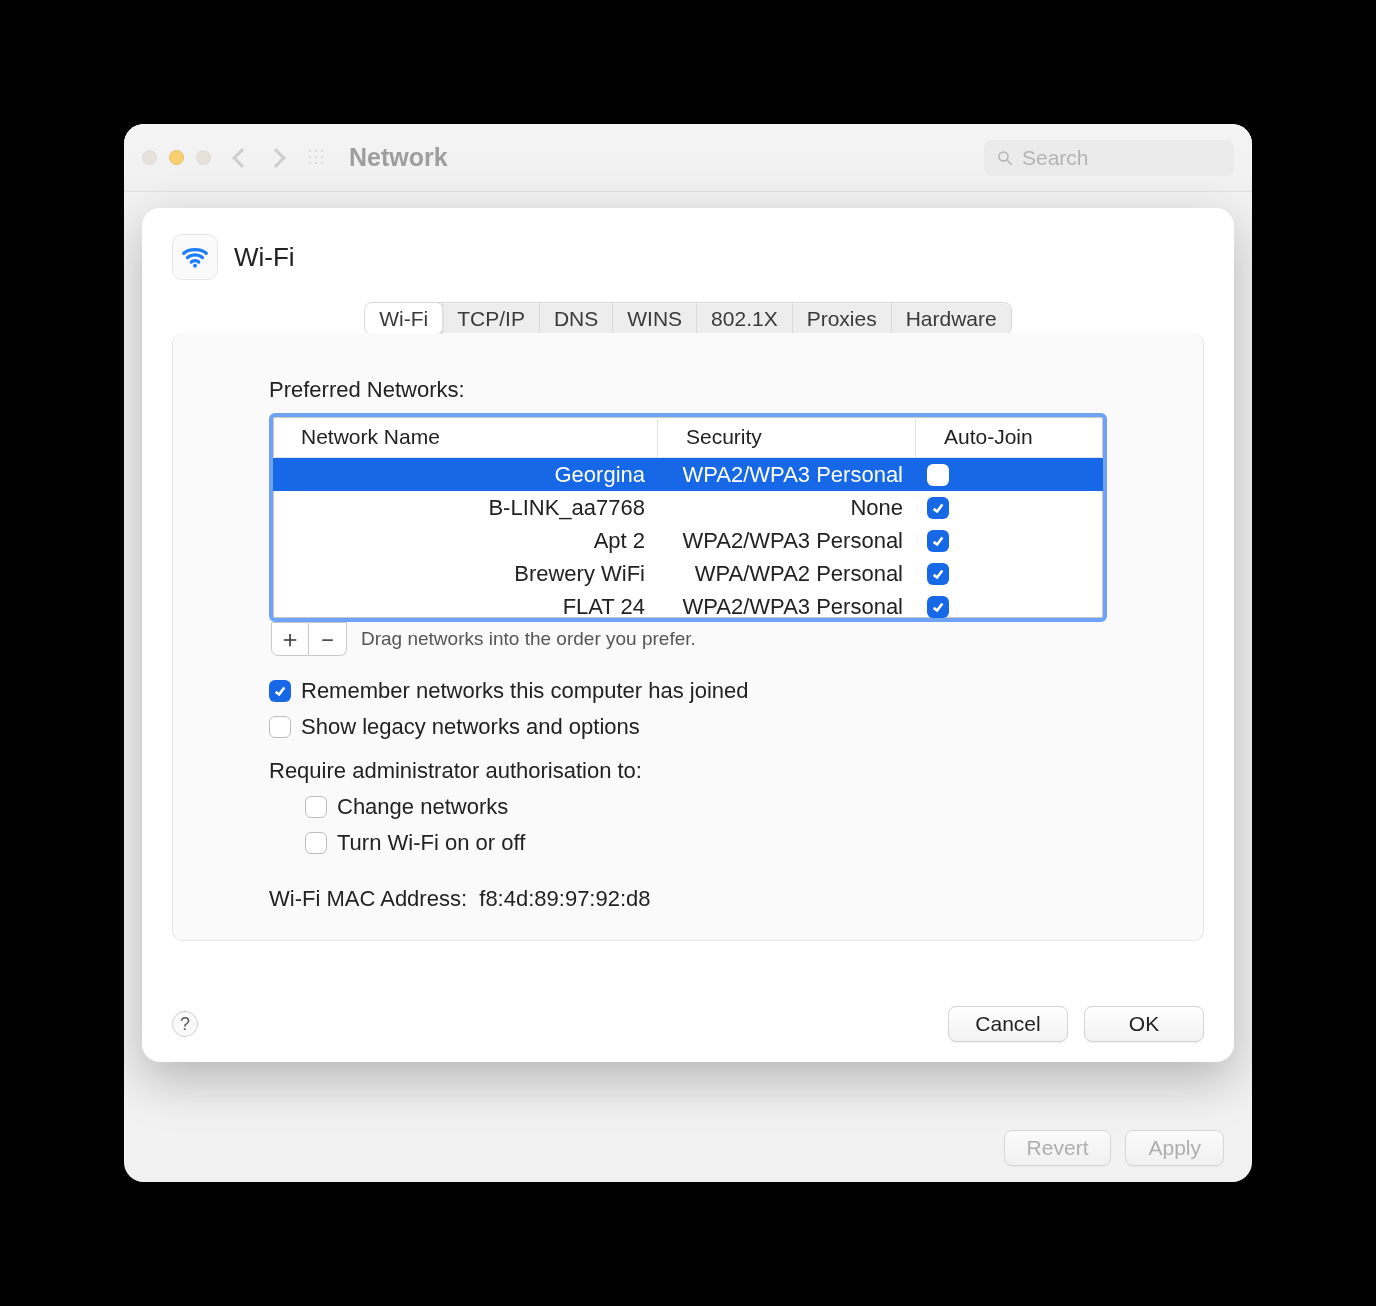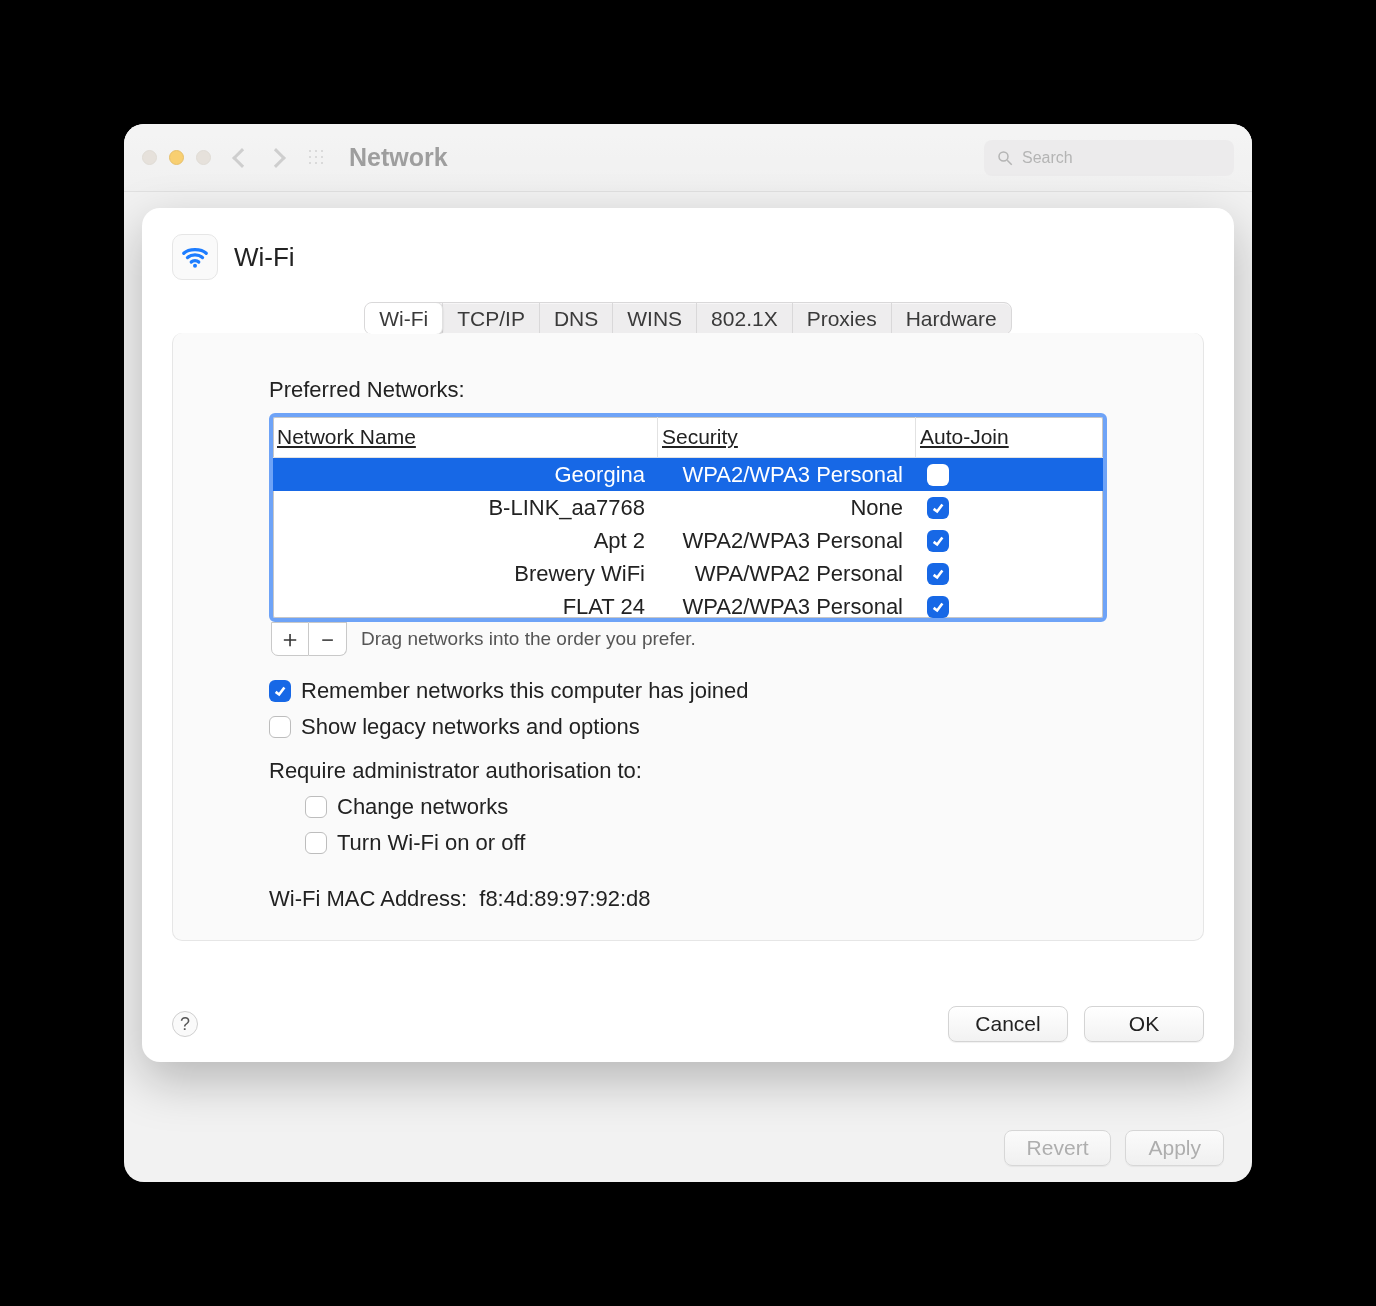--- a/index.html
+++ b/index.html
@@ -32,21 +32,21 @@
   .chev.fwd { transform:rotate(-135deg); }
   .grid-icon { width:20px; height:20px; margin-right:22px;
     background:radial-gradient(circle,#bcbcbc 1.5px,transparent 1.5px); background-size:6px 6px; opacity:.8;}
   .win-title { font-size:25px; font-weight:700; color:#6b6b6b; }
   .spacer { flex:1; }
   .search {
     width:250px; height:36px; border-radius:8px; background:#e2e1e2;
     display:flex; align-items:center; padding:0 12px; color:#8c8c8c;
   }
   .search svg { width:18px; height:18px; margin-right:8px; }
-  .search span { font-size:16px; }
+  .search span { font-size:21px; }
 
   
   .back-footer { position:absolute; right:28px; bottom:16px; display:flex; gap:14px; filter:blur(.3px); }
   .back-btn { height:36px; padding:4px 22px; border-radius:8px;
     background:linear-gradient(#fbfbfb,#f0f0f0); border:1px solid #d7d7d7;
     color:#aeaeae; font-size:21px; box-shadow:0 1px 1px rgba(0,0,0,.05); }
 
   
   .dim { position:absolute; inset:0; background:rgba(255,255,255,.35); pointer-events:none; }
 
@@ -72,21 +72,21 @@
   
   .well { margin-top:-2px; border:1px solid #e6e6e6; border-top:none; border-radius:10px;
     padding:44px 96px 28px; background:#fafafa; flex:0 0 auto; }
 
   .label { font-size:22px; color:#222; margin-bottom:10px; }
 
   
   .table { border:4px solid var(--focus); border-radius:6px; background:#fff; overflow:hidden;
     box-shadow:0 0 0 1px #c7c7c7 inset; }
   .thead { display:flex; font-size:21px; color:#222; border-bottom:1px solid #e2e2e2; }
-  .th { padding:8px 4px; border-left:1px solid #e2e2e2;text-decoration:underline; }
+  .th { padding:8px 28px; border-left:1px solid #e2e2e2; }
   .th:first-child { border-left:none; }
   .th.name { width:384px; }
   .th.sec { width:258px; }
   .th.join { flex:1; }
   .tbody { height:160px; overflow:hidden; }
   .tr { display:flex; align-items:center; height:33px; font-size:22px;text-align:right; }
   .tr.sel { background:var(--blue-sel); color:#fff; }
   .td { padding:2px 12px; white-space:nowrap; overflow:hidden; text-overflow:ellipsis; }
   .td.name { width:384px; }
   .td.sec { width:258px; }

